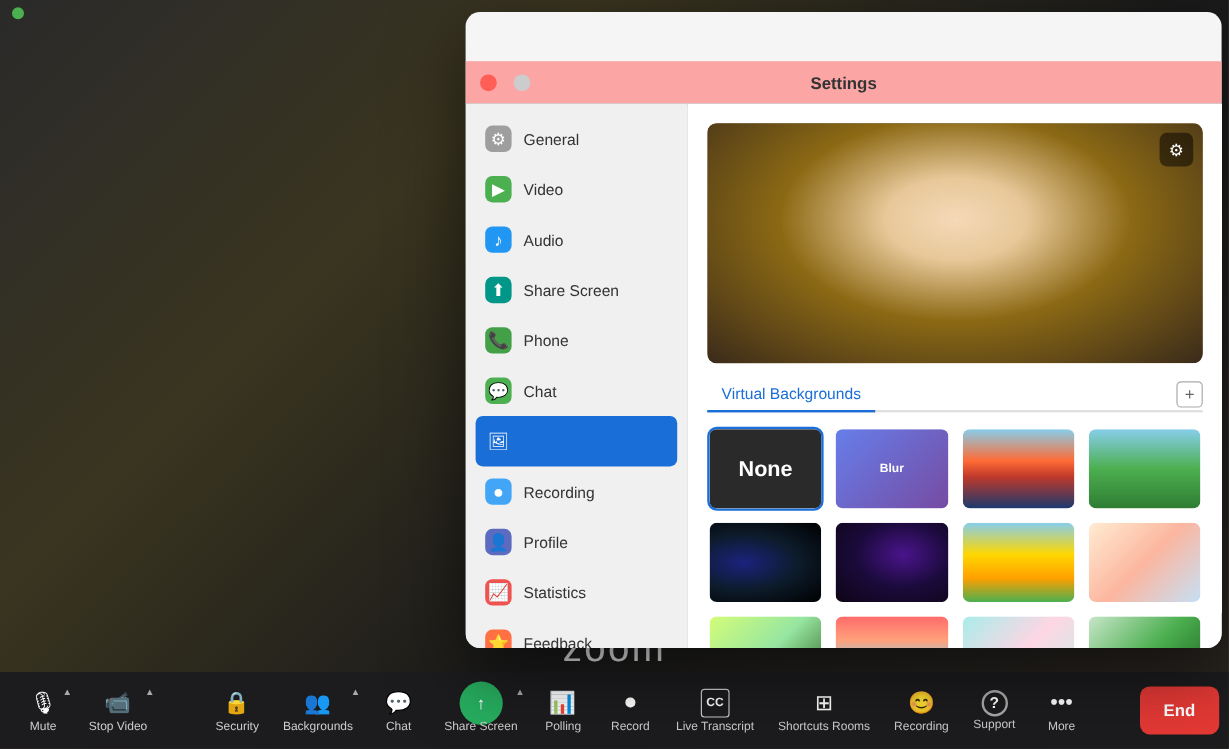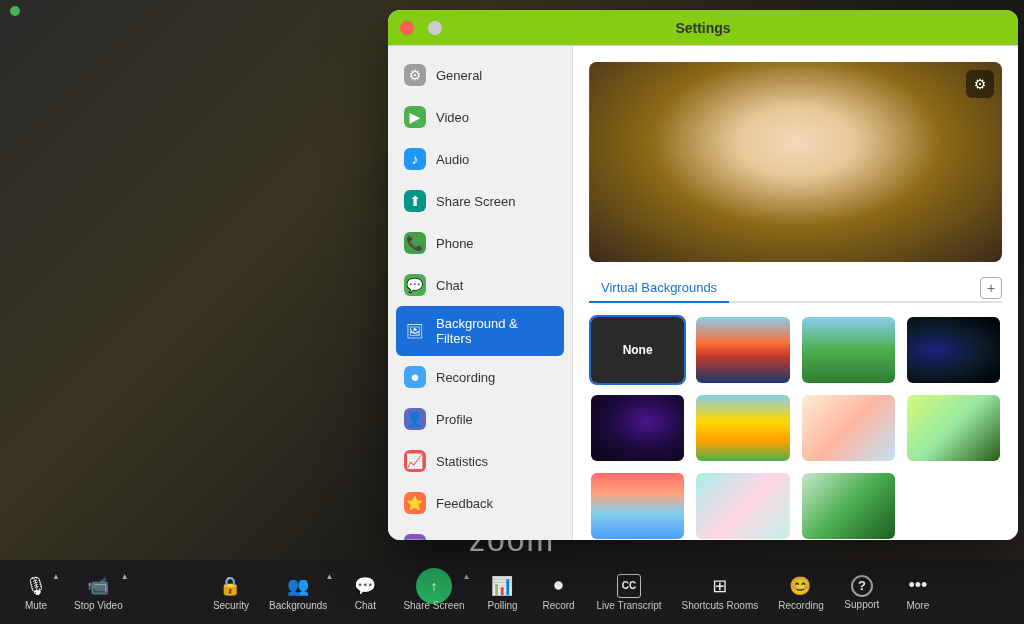--- a/index.html
+++ b/index.html
@@ -91,28 +91,29 @@
       background: #f5f5f5;
       border-radius: 12px;
       box-shadow: 0 20px 60px rgba(0,0,0,0.5);
       display: flex;
       flex-direction: column;
       overflow: hidden;
       z-index: 200;
     }
 
     .modal-titlebar {
-      background: #84cc16;
+      background: #fca5a5;
       height: 36px;
       display: flex;
       align-items: center;
       justify-content: center;
       position: relative;
       border-bottom: 1px solid #d0d0d0;
       flex-shrink: 0;
+      margin-top: 41px;
     }
     .modal-title {
       font-size: 14px;
       font-weight: 600;
       color: #333;
     }
     .modal-close {
       position: absolute;
       left: 12px;
       width: 14px; height: 14px;
@@ -256,21 +257,21 @@
       border-radius: 8px;
       overflow: hidden;
       cursor: pointer;
       position: relative;
       border: 2px solid transparent;
     }
     .bg-thumb.selected { border-color: #1a6ed8; }
     .bg-thumb-inner {
       width: 100%; height: 100%;
       display: flex; align-items: center; justify-content: center;
-      font-size: 12px; font-weight: 600;
+      font-size: 18px; font-weight: 600;
     }
     .bg-none { background: #2a2a2a; color: white; }
     .bg-blur { background: linear-gradient(135deg, #667eea 0%, #764ba2 100%); color: white; font-size: 10px; }
     .bg-golden-gate { background: linear-gradient(180deg, #87CEEB 0%, #FF6B35 40%, #c0392b 60%, #1a3a6e 100%); }
     .bg-nature { background: linear-gradient(180deg, #87CEEB 0%, #4CAF50 50%, #2e7d32 100%); }
     .bg-space { background: radial-gradient(ellipse at 30% 50%, #1a237e 0%, #0d1b2a 50%, #000 100%); }
     .bg-galaxy { background: radial-gradient(ellipse at 60% 40%, #4a148c 0%, #1a0a3a 50%, #0d0515 100%); }
     .bg-sunflowers { background: linear-gradient(180deg, #87CEEB 0%, #FFD700 40%, #FFA000 70%, #4CAF50 100%); }
     .bg-pastel { background: linear-gradient(135deg, #ffecd2 0%, #fcb69f 50%, #c5e0f5 100%); }
     .bg-palm { background: linear-gradient(135deg, #d4fc79 0%, #96e6a1 50%, #2a5a1a 100%); }
@@ -342,21 +343,20 @@
       <div class="sidebar-item">
         <div class="sidebar-icon icon-phone-green">📞</div>
         <span>Phone</span>
       </div>
       <div class="sidebar-item">
         <div class="sidebar-icon icon-chat-green">💬</div>
         <span>Chat</span>
       </div>
       <div class="sidebar-item active">
         <div class="sidebar-icon" style="background:transparent;color:white;">🖼</div>
-        <span>Background &amp; Filters</span>
       </div>
       <div class="sidebar-item">
         <div class="sidebar-icon icon-rec">⏺</div>
         <span>Recording</span>
       </div>
       <div class="sidebar-item">
         <div class="sidebar-icon icon-profile">👤</div>
         <span>Profile</span>
       </div>
       <div class="sidebar-item">
@@ -382,20 +382,23 @@
       </div>
 
       <div class="bg-tabs">
         <div class="bg-tab active">Virtual Backgrounds</div>
         <div class="tab-add-btn">+</div>
       </div>
 
       <div class="bg-grid">
         <div class="bg-thumb selected">
           <div class="bg-thumb-inner bg-none">None</div>
+        </div>
+        <div class="bg-thumb">
+          <div class="bg-thumb-inner bg-blur">Blur</div>
         </div>
         <div class="bg-thumb">
           <div class="bg-thumb-inner bg-golden-gate"></div>
         </div>
         <div class="bg-thumb">
           <div class="bg-thumb-inner bg-nature"></div>
         </div>
         <div class="bg-thumb">
           <div class="bg-thumb-inner bg-space"></div>
         </div>
@@ -484,13 +487,16 @@
     </div>
     <div class="toolbar-btn">
       <div class="btn-icon" style="border:2px solid #aaa;border-radius:50%;width:22px;height:22px;font-size:13px;font-weight:bold;display:flex;align-items:center;justify-content:center;">?</div>
       <span class="btn-label">Support</span>
     </div>
     <div class="toolbar-btn">
       <div class="btn-icon">•••</div>
       <span class="btn-label">More</span>
     </div>
   </div>
+  <div class="toolbar-right">
+    <button class="end-btn">End</button>
+  </div>
 </div>
 
 </body></html>

